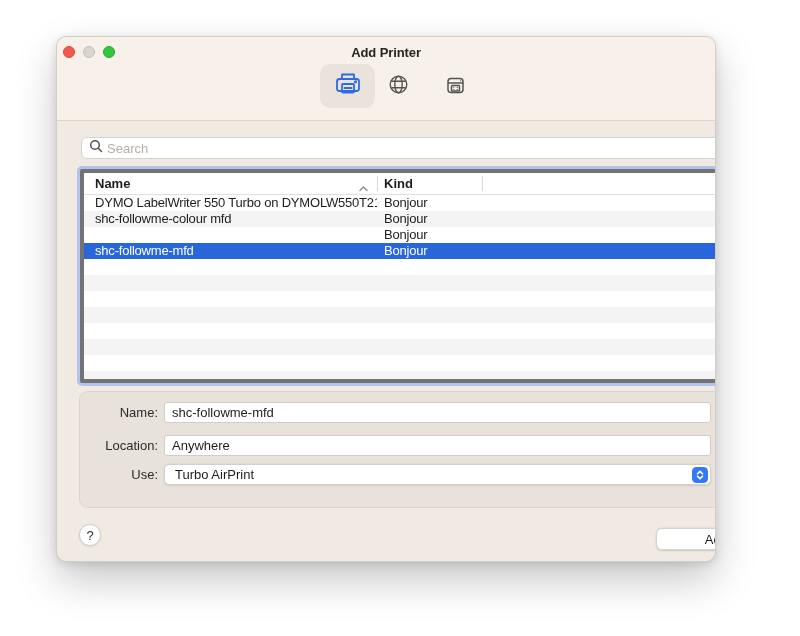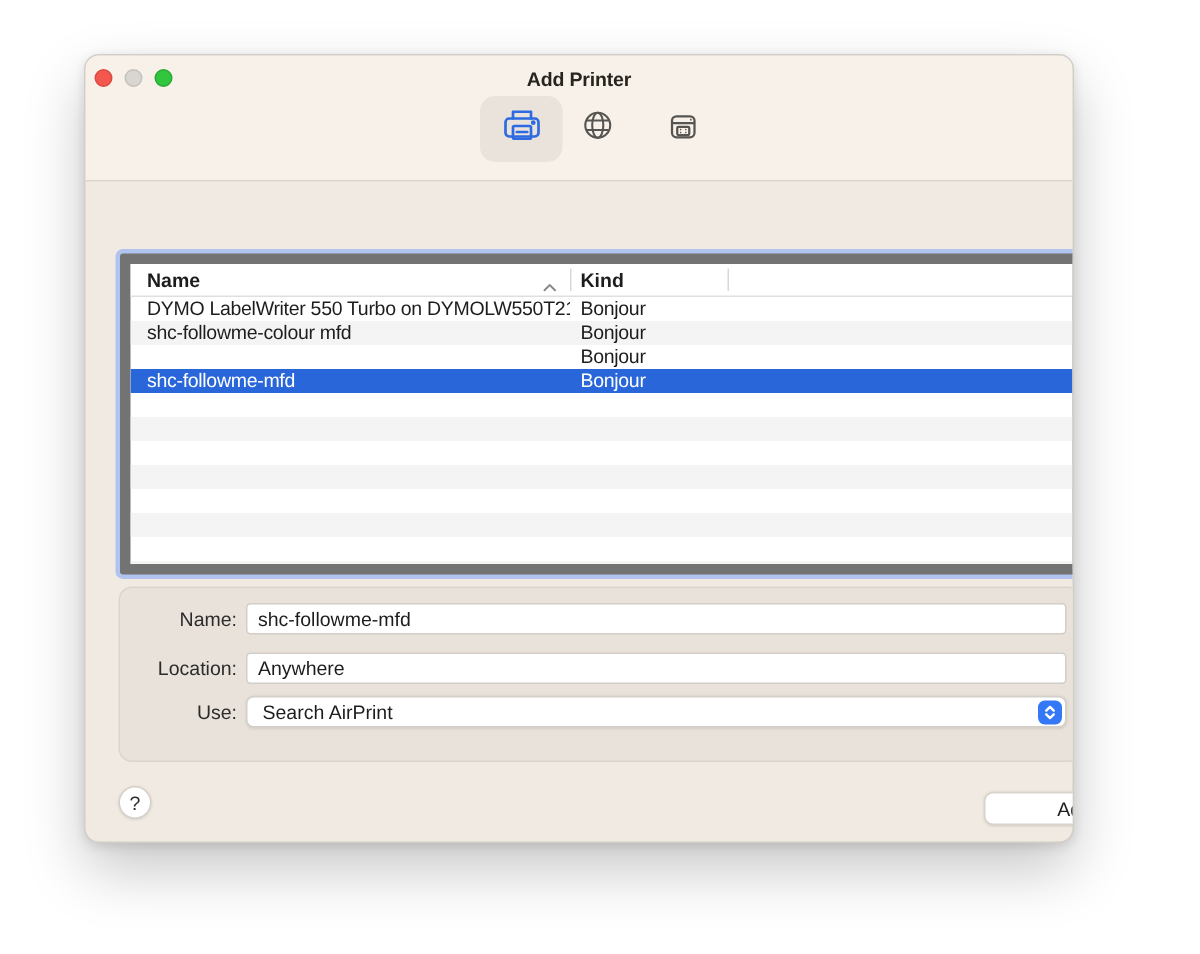--- a/index.html
+++ b/index.html
@@ -36,21 +36,21 @@
   }
   .searchbox input {
     border:none; outline:none; background:transparent; flex:1;
     font-size:13px; color:#3a3a3a; margin-left:4px;
     font-family:"Liberation Sans","DejaVu Sans",sans-serif;
   }
   .searchbox input::placeholder { color:#b3afa9; }
 
   .table-wrap {
     position:absolute; left:23px; top:132px; width:642px; height:214px;
-    background:#ffffff; border:7px solid #737373; border-radius:2px;
+    background:#ffffff; border:4px solid #737373; border-radius:2px;
     box-shadow:0 0 0 3px #b0c4ef; overflow:hidden;
   }
   .thead {
     position:relative; height:22px; background:#ffffff;
     border-bottom:1px solid #e0dfde; font-size:13px; font-weight:600; color:#1d1d1f;
   }
   .th-name { position:absolute; left:11px; top:3px; }
   .th-kind { position:absolute; left:300px; top:3px; }
   .th-div  { position:absolute; top:3px; width:1px; height:15px; background:#d9d8d6; }
   .div-1 { left:293px; } .div-2 { left:398px; }
@@ -146,20 +146,29 @@
           <circle cx="9.8" cy="14.4" r="0.55" fill="#565450" stroke="none"></circle>
           <circle cx="13.2" cy="14.4" r="0.55" fill="#565450" stroke="none"></circle>
           <circle cx="9.8" cy="16.4" r="0.55" fill="#565450" stroke="none"></circle>
           <circle cx="13.2" cy="16.4" r="0.55" fill="#565450" stroke="none"></circle>
           <circle cx="16.6" cy="7.8" r="0.6" fill="#565450" stroke="none"></circle>
         </svg>
       </span>
     </div>
   </div>
 
+  <div class="searchbox">
+    <span>
+      <svg width="14" height="14" viewBox="0 0 14 14" fill="none" stroke="#54524e" stroke-width="1.5" stroke-linecap="round">
+        <circle cx="6" cy="6" r="4.3"></circle>
+        <line x1="9.3" y1="9.3" x2="12.5" y2="12.5"></line>
+      </svg>
+    </span>
+    <input type="text" placeholder="Search" style="">
+  </div>
 
   <div class="table-wrap">
     <div class="thead">
       <span class="th-name">Name</span>
       <span class="sort-ind">
         <svg width="9" height="6" viewBox="0 0 9 6" fill="none" stroke="#8a8a8a" stroke-width="1.3" stroke-linecap="round" stroke-linejoin="round">
           <polyline points="1,4.5 4.5,1 8,4.5"></polyline>
         </svg>
       </span>
       <span class="th-div div-1"></span>
@@ -198,21 +207,21 @@
       <span class="f-label">Name:</span>
       <input class="f-input" type="text" value="shc-followme-mfd" style="">
     </div>
     <div class="form-row fr-loc">
       <span class="f-label">Location:</span>
       <input class="f-input" type="text" value="Anywhere" style="">
     </div>
     <div class="form-row fr-use">
       <span class="f-label">Use:</span>
       <div class="f-popup">
-        <span>Search AirPrint</span>
+        <span>Turbo AirPrint</span>
         <span class="stepper">
           <svg width="12" height="12" viewBox="0 0 12 12" fill="none" stroke="#ffffff" stroke-width="1.6" stroke-linecap="round" stroke-linejoin="round">
             <polyline points="3.5,4.8 6,2.3 8.5,4.8"></polyline>
             <polyline points="3.5,7.2 6,9.7 8.5,7.2"></polyline>
           </svg>
         </span>
       </div>
     </div>
   </div>
 

